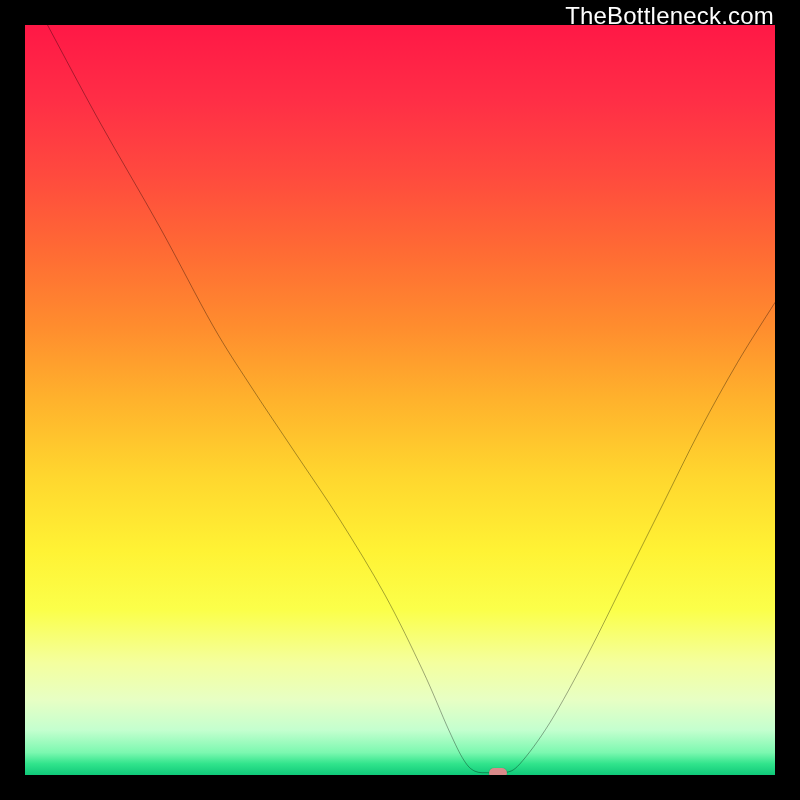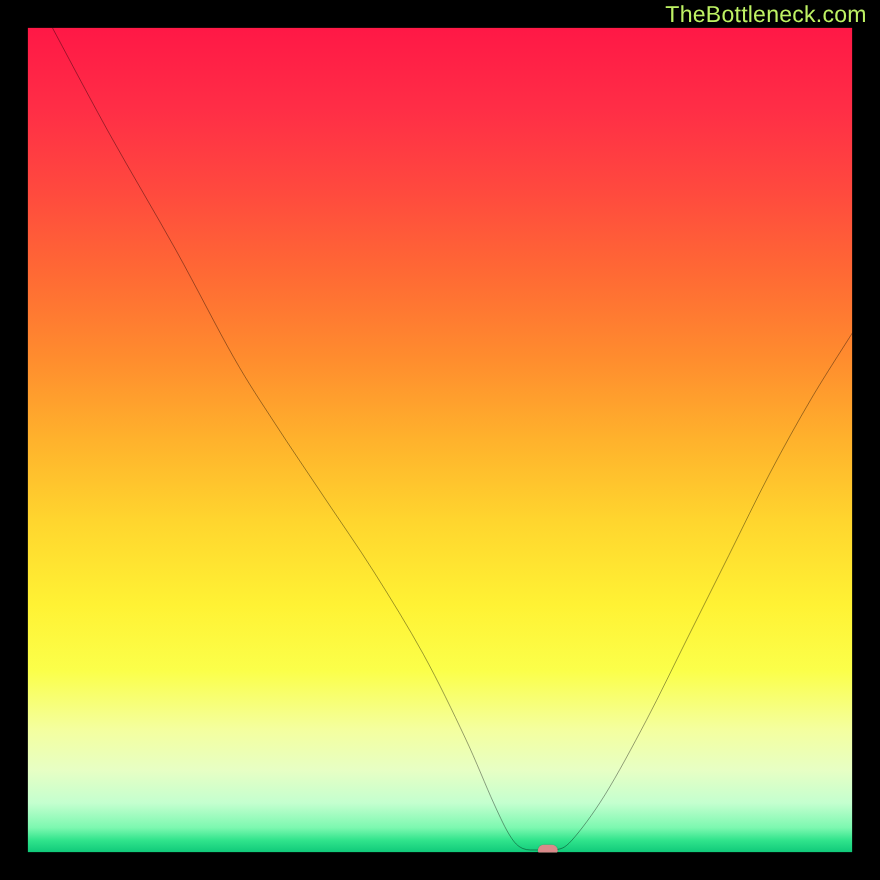--- a/index.html
+++ b/index.html
@@ -45,23 +45,23 @@
     width: 18px;
     height: 10px;
     border-radius: 5px;
     background: #d98a8a;
     transform: translate(-50%, -50%);
     box-shadow: 0 0 1px rgba(0,0,0,0.3);
   }
   .watermark {
     position: absolute;
     top: 2px;
-    right: 12px;
-    color: #bef264;
-    font-size: 21px;
+    right: 26px;
+    color: #ffffff;
+    font-size: 24px;
     font-weight: 500;
     letter-spacing: 0.2px;
     user-select: none;
   }
 </style>
 </head>
 <body>
 
 <div class="frame">
 

